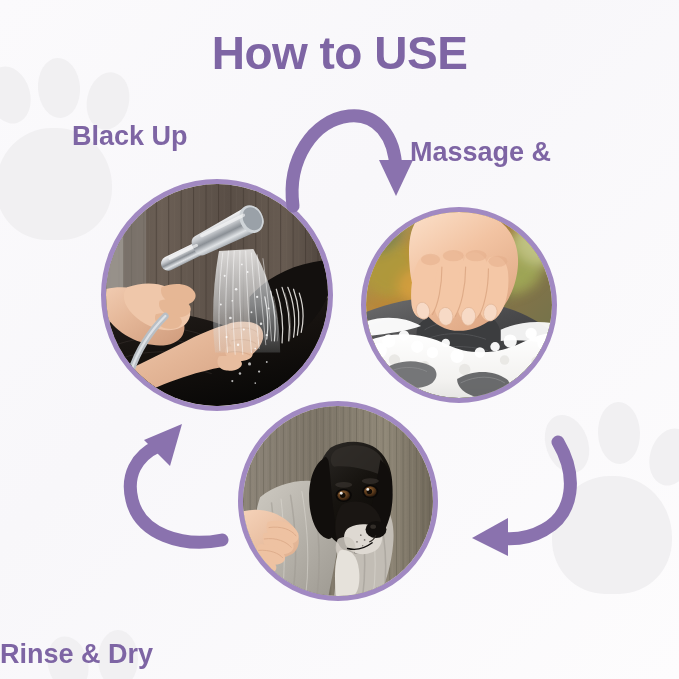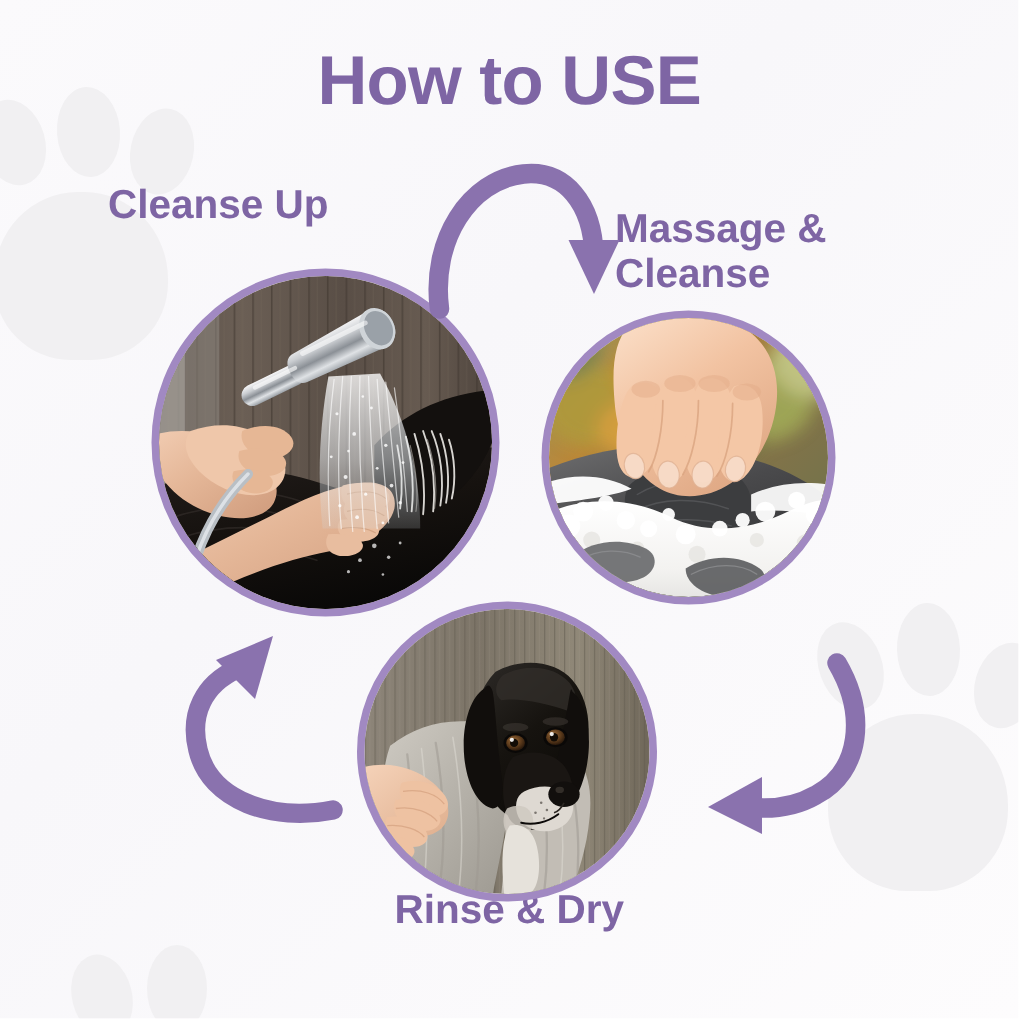--- a/index.html
+++ b/index.html
@@ -47,21 +47,21 @@
   
   .step-label {
     position: absolute;
     font-size: 27px;
     font-weight: bold;
     color: #7e65a4;
     line-height: 1.12;
   }
   #label-1 { left: 72px;  top: 121px; }
   #label-2 { left: 410px; top: 121px; margin-top: 16px; }
-  #label-3 { left: 0; top: 591px; width: 679px; text-align: center; }
+  #label-3 { left: 0; top: 639px; width: 679px; text-align: left; }
 
   
   .photo {
     position: absolute;
     border-radius: 50%;
     border: 5px solid #a189c2;
     box-sizing: border-box;
     overflow: hidden;
     background: #cfcac4;
   }
@@ -111,25 +111,24 @@
   </div>
 
   <div class="paw" id="paw-bottom-left" style="left:40px; top:636px; width:140px; height:170px;">
     <div class="toe" style="left:8px;  top:0px;  width:40px; height:56px; transform:rotate(-14deg);"></div>
     <div class="toe" style="left:58px; top:-6px; width:40px; height:58px;"></div>
 
   </div>
 
   <div id="title">How to USE</div>
 
-  <div class="step-label" id="label-1">Cleanse Up</div>
+  <div class="step-label" id="label-1">Black Up</div>
 
   <div class="step-label" id="label-2">
     <div>Massage &amp;</div>
-    <div>Cleanse</div>
   </div>
 
   <div class="step-label" id="label-3">Rinse &amp; Dry</div>
 
   <div class="photo" id="photo-1">
     <div class="inner">
       <svg viewBox="0 0 232 232" preserveAspectRatio="xMidYMid slice" aria-hidden="true">
         <defs>
           <linearGradient id="p1wall" x1="0" y1="0" x2="1" y2="0">
             <stop offset="0%" stop-color="#5b5049"></stop>

